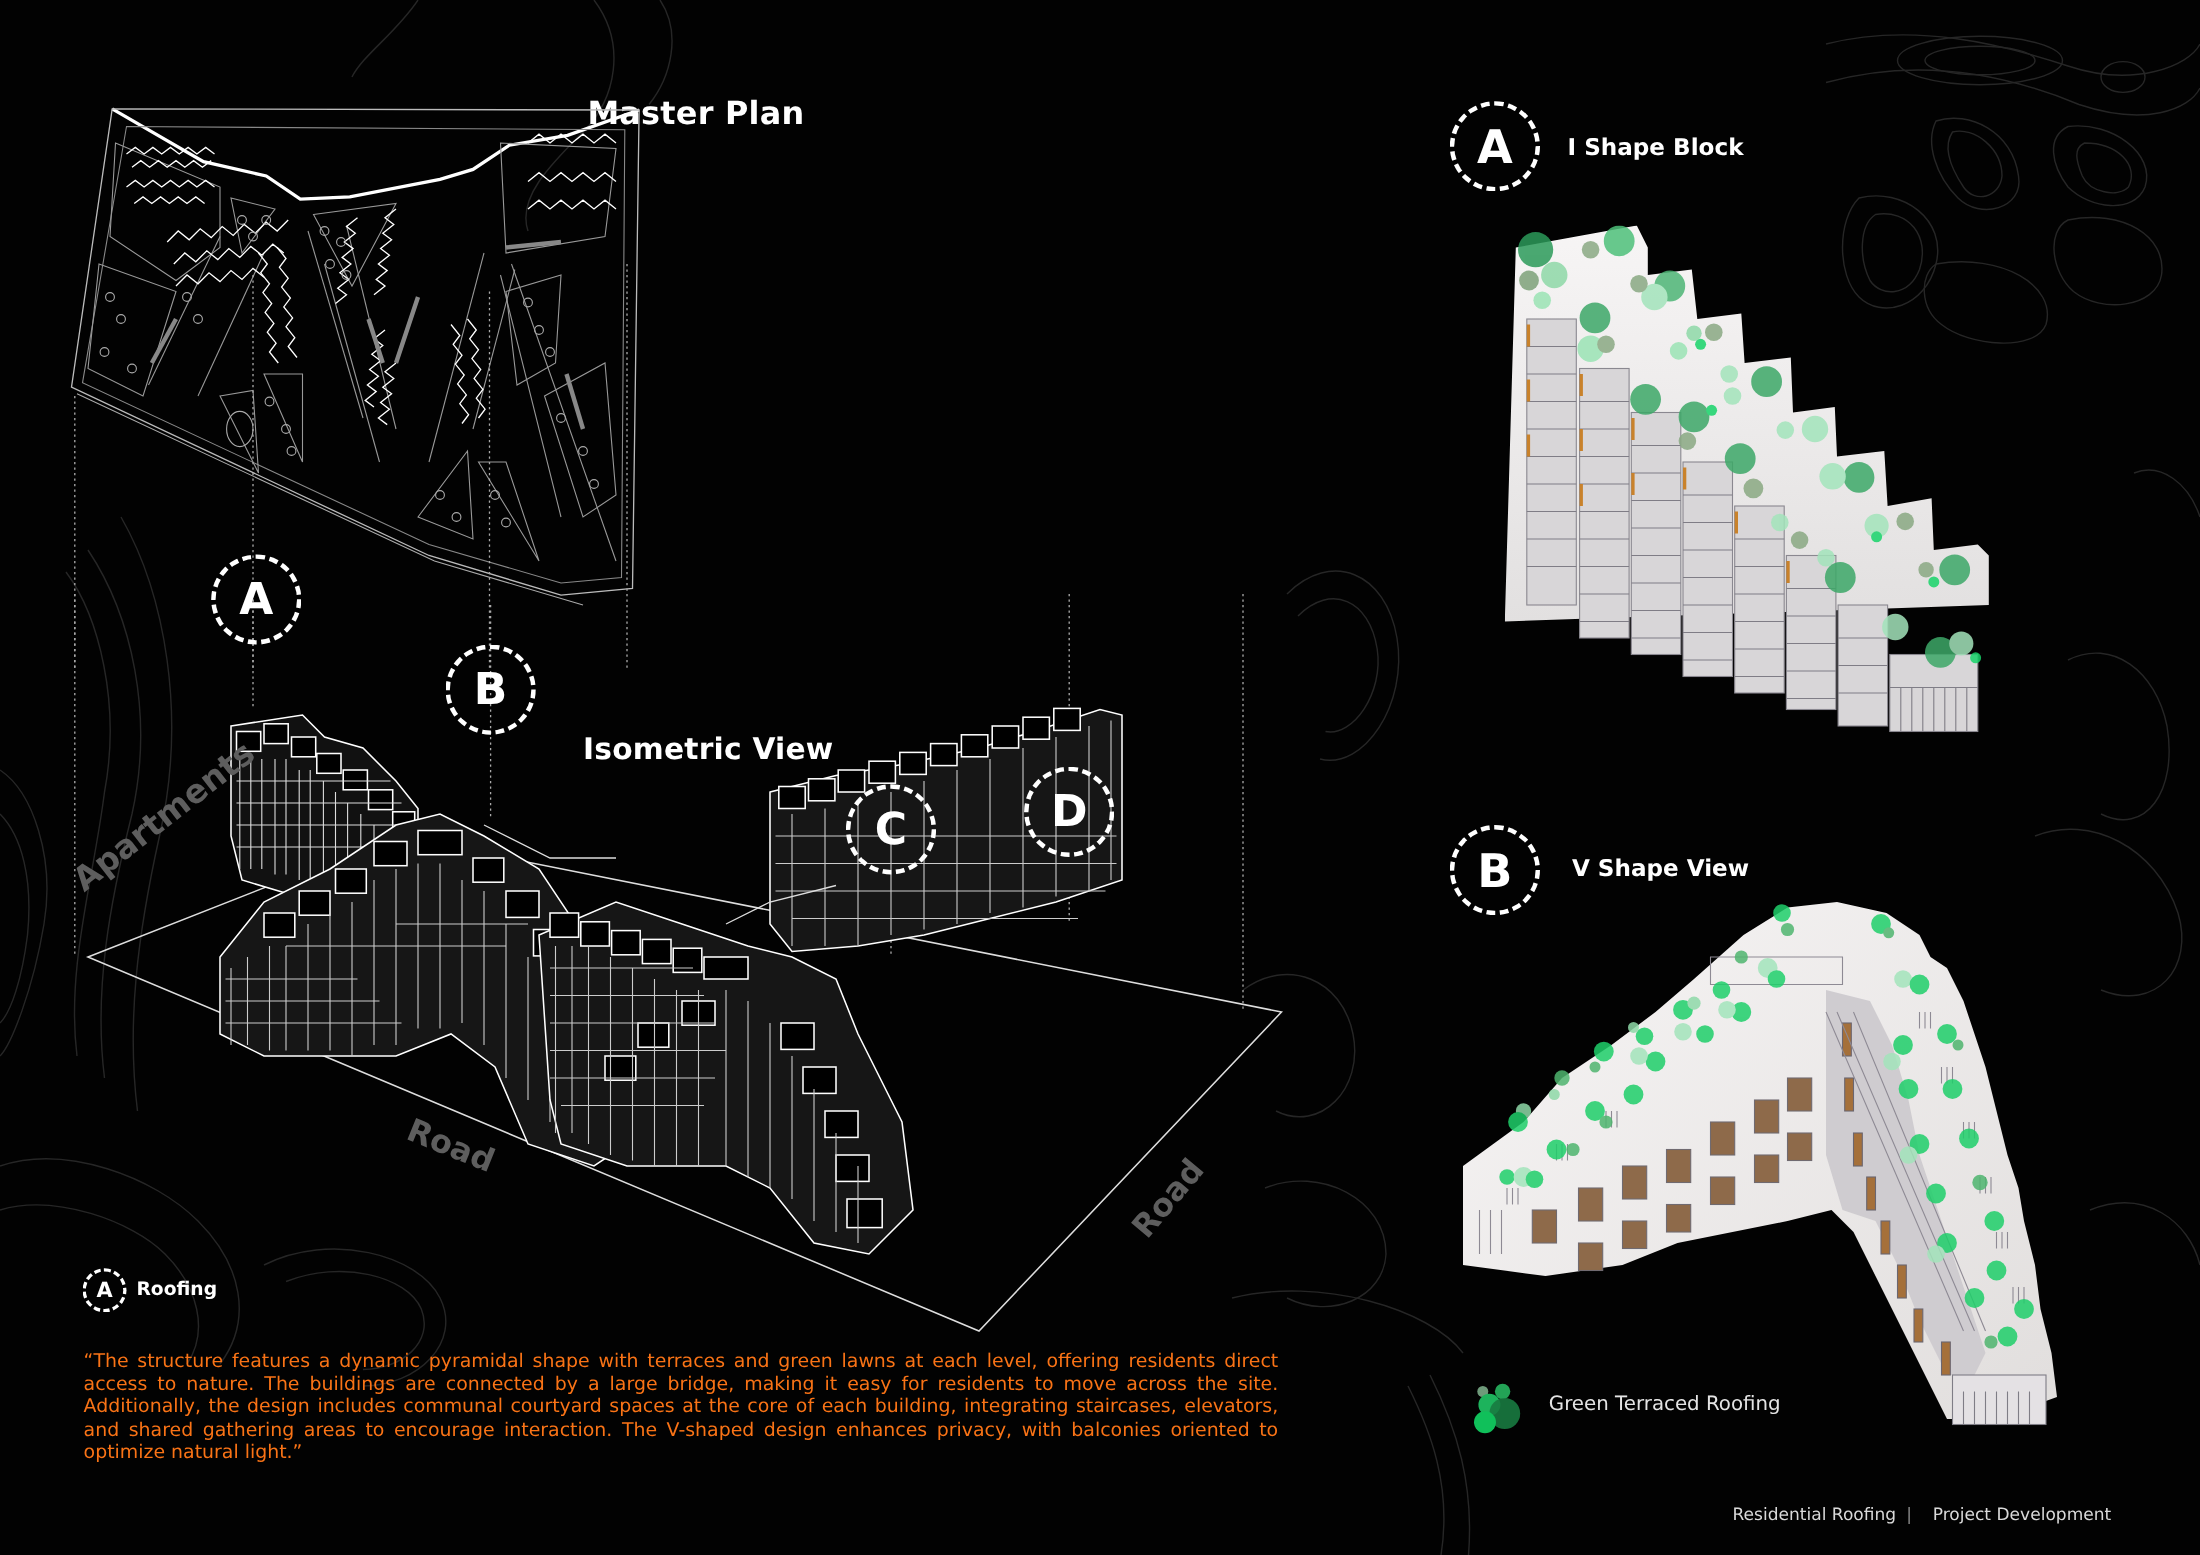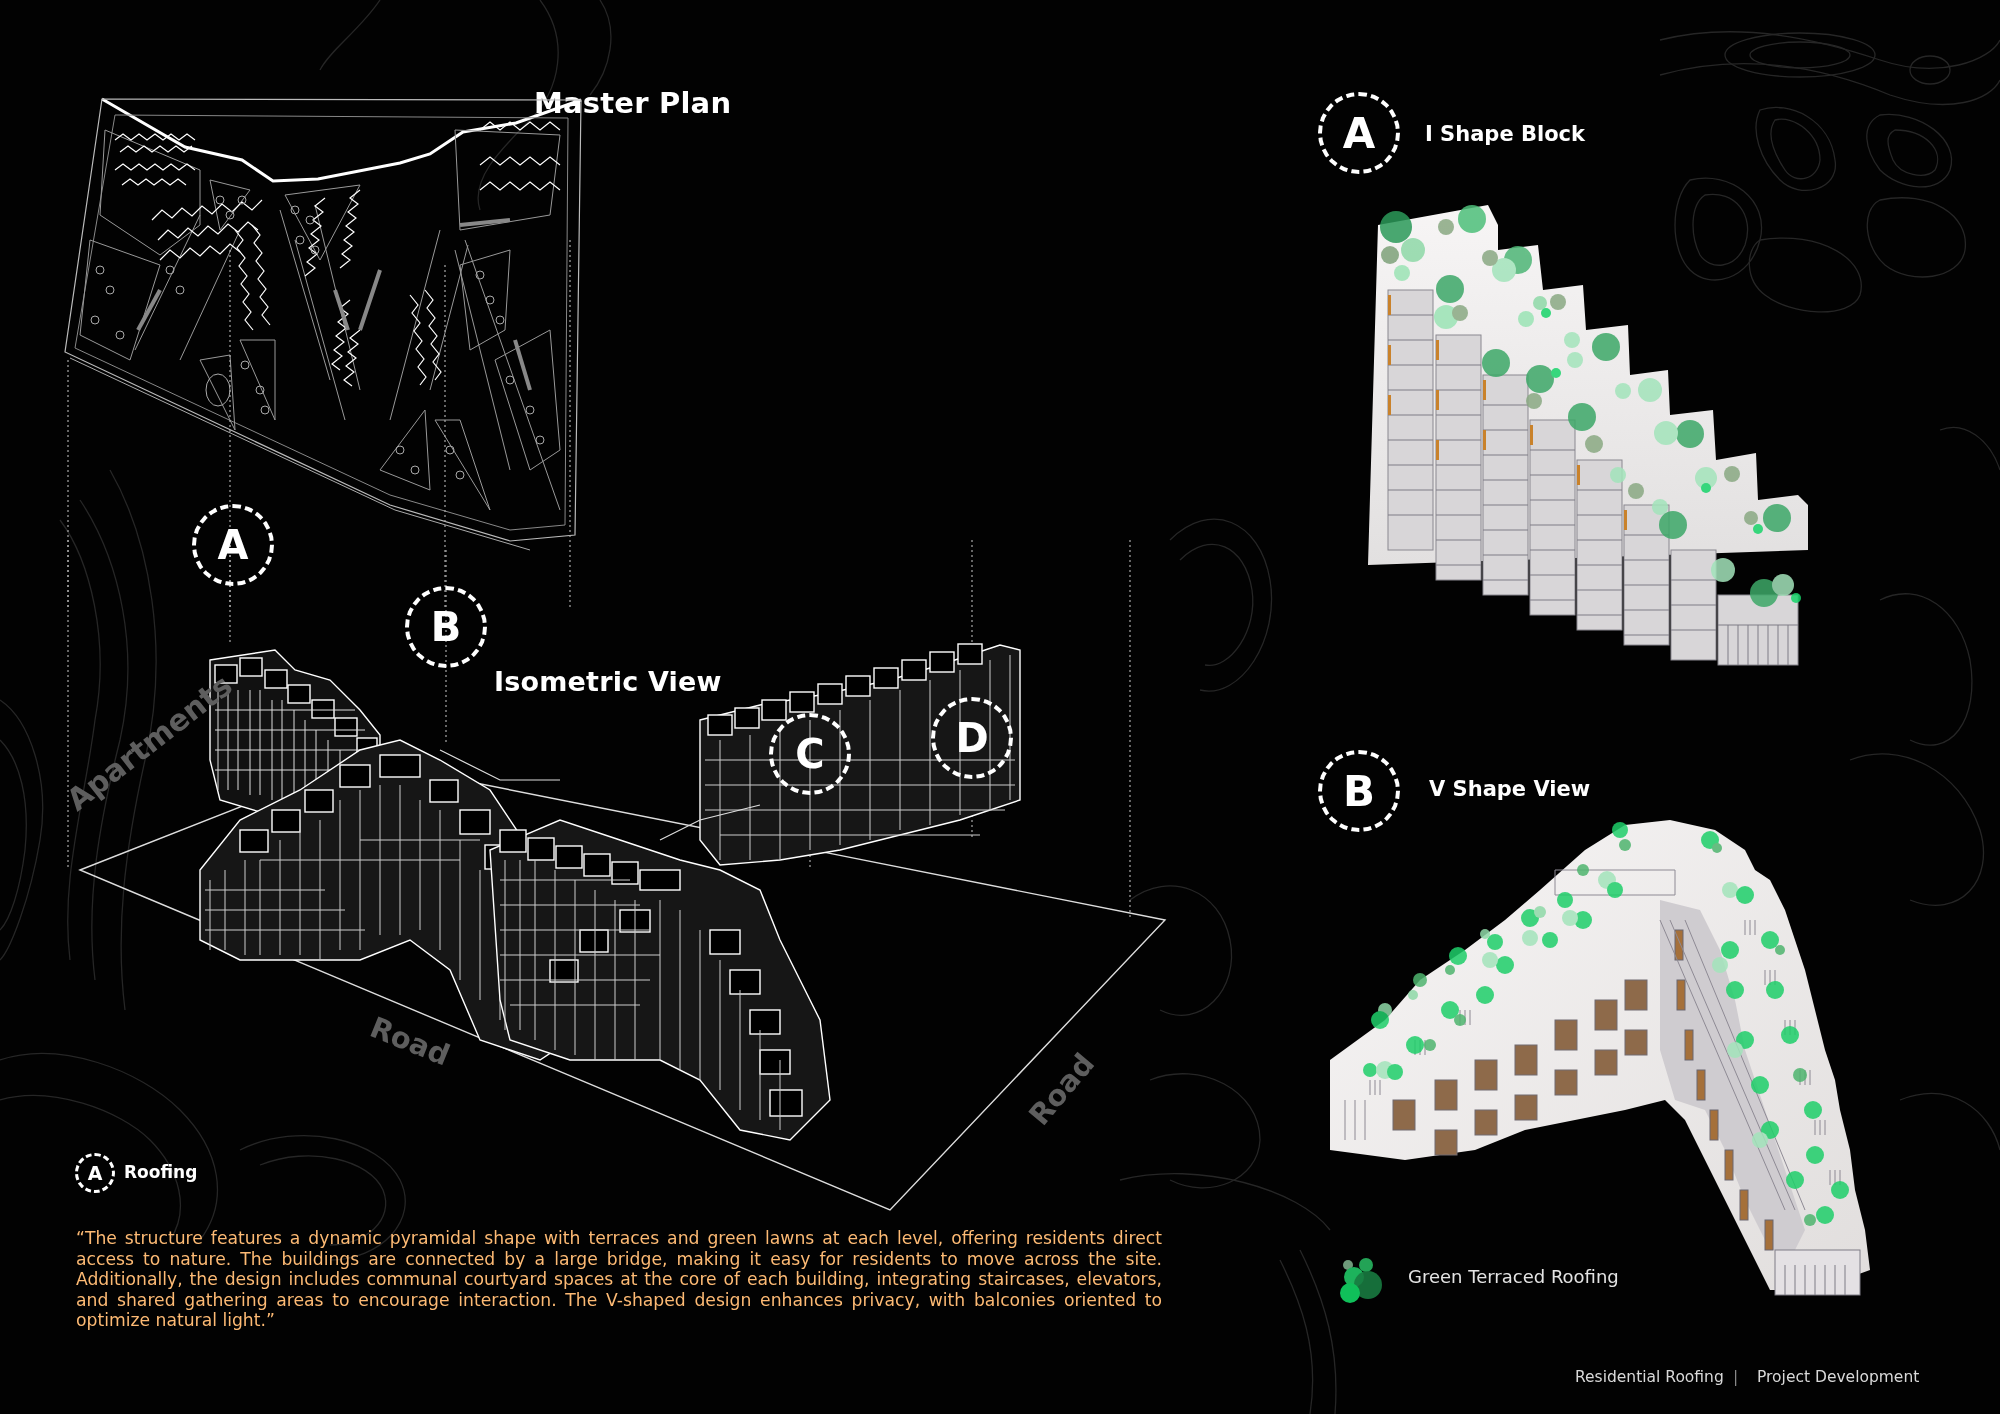--- a/index.html
+++ b/index.html
@@ -12,21 +12,21 @@
   .badge {
     position: absolute; border: 4px dashed #fff; border-radius: 50%;
     display: flex; align-items: center; justify-content: center;
     font-weight: bold; color: #fff; background: transparent;
   }
   .badge span { display:block; }
   .block-label { position: absolute; font-weight: bold; font-size: 21px; color: #fff; }
   .ground-label { position: absolute; color: #5e5e5e; font-weight: bold; font-size: 30px; }
   .desc {
     position: absolute; left: 76px; top: 1228px; width: 1086px;
-    font-size: 17.2px; line-height: 20.5px; text-align: justify; color: #fdba74;
+    font-size: 17.2px; line-height: 20.5px; text-align: justify; color: #f97316;
   }
   .footer { position: absolute; top: 1368px; font-size: 15.5px; color: #d9d9d9; }
   .legend-label { position: absolute; left: 1408px; top: 1266px; font-size: 18px; color: #e4e4e4; }
   .render { position: absolute; }
   svg { display: block; }
 </style>
 </head>
 <body>
 
 <div class="board">
@@ -166,21 +166,21 @@
     </g>
 
     <g stroke="#aaa" stroke-width="1.2" stroke-dasharray="2,3">
       <line x1="170" y1="160" x2="170" y2="520"></line>
       <line x1="385" y1="175" x2="385" y2="520"></line>
       <line x1="8" y1="270" x2="8" y2="520"></line>
       <line x1="510" y1="150" x2="510" y2="520"></line>
     </g>
   </svg>
 
-  <div class="abs title" style="left:494px; top:666px; font-size:27px;">Isometric View</div>
+  <div class="abs title" style="left:530px; top:666px; font-size:27px;">Isometric View</div>
 
   <svg class="abs" style="left:60px; top:540px;" width="1110" height="680" viewBox="0 0 1110 680">
 
     <polygon points="20,330 300,220 1105,380 830,670" fill="none" stroke="#ddd" stroke-width="1.4"></polygon>
 
     <g stroke="#aaa" stroke-width="1.2" stroke-dasharray="2,3">
       <line x1="170" y1="0" x2="170" y2="105"></line>
       <line x1="386" y1="10" x2="386" y2="205"></line>
       <line x1="750" y1="220" x2="750" y2="330"></line>
       <line x1="912" y1="0" x2="912" y2="300"></line>

